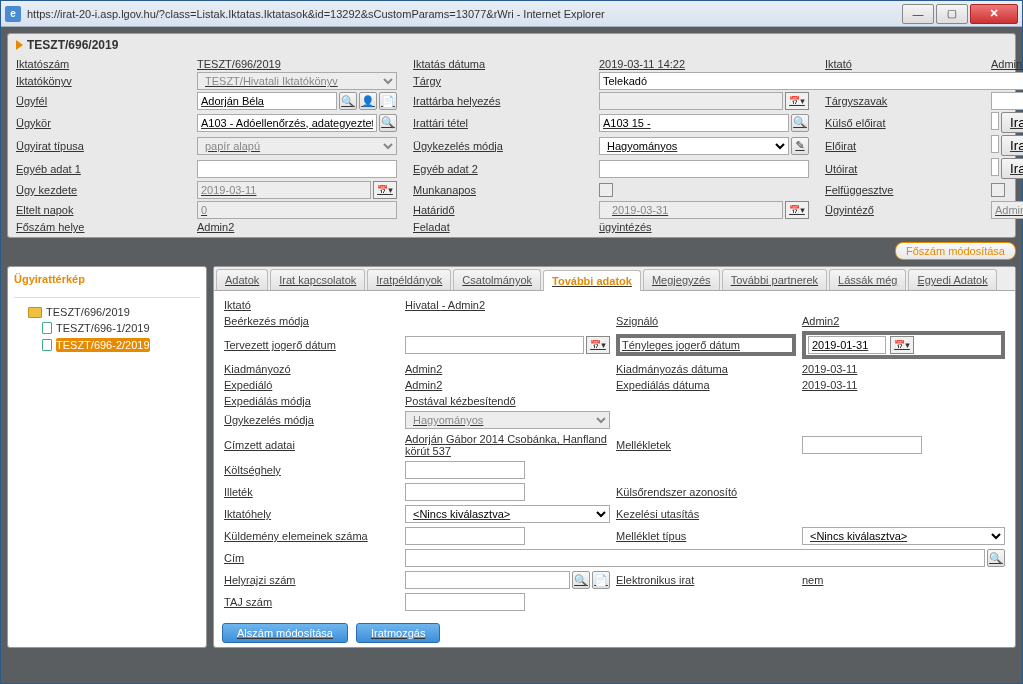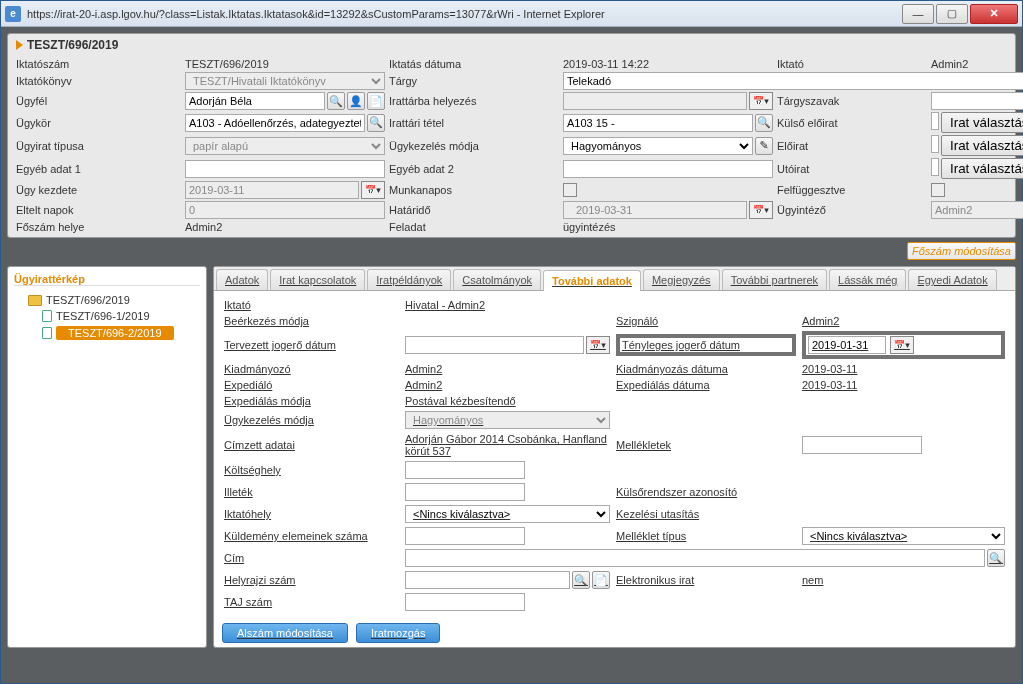--- a/index.html
+++ b/index.html
@@ -10,43 +10,43 @@
   .titlebar-text { color: #333; flex: 1; }
   .win-controls { display: flex; gap: 2px; }
   .win-btn { width: 32px; height: 20px; border: 1px solid #888; background: linear-gradient(#f5f5f5, #ddd); border-radius: 2px; display: flex; align-items: center; justify-content: center; font-size: 11px; cursor: pointer; }
   .win-close { background: linear-gradient(#e77, #c33); color: #fff; border-color: #a22; font-weight: bold; width: 48px; }
 
   .content { padding: 6px; }
   .panel-top { background: #e9e9e9; border: 1px solid #999; border-radius: 3px; padding: 4px 8px; }
   .panel-title { display: flex; align-items: center; gap: 4px; font-weight: bold; color: #333; margin-bottom: 6px; font-size: 12px; }
   .arrow-orange { width: 0; height: 0; border-top: 5px solid transparent; border-bottom: 5px solid transparent; border-left: 7px solid #e68a00; }
 
-  .form-grid { display: grid; grid-template-columns: 165px 200px 170px 210px 150px 1fr; gap: 2px 4px; align-items: center; }
+  .form-grid { display: grid; grid-template-columns: 165px 200px 170px 210px 150px 1fr; gap: 2px 16px; align-items: center; text-decoration: underline; }
   .form-grid label { color: #333; }
   .ro-text { color: #333; }
   input[type=text], select { font-size: 11px; padding: 1px 3px; border: 1px solid #aaa; background: #fff; height: 18px; width: 100%; }
   input.disabled, select.disabled { background: #ededed; color: #888; }
   .fld-wide { grid-column: span 3; }
   .icon-btn { width: 18px; height: 18px; border: 1px solid #999; background: linear-gradient(#f8f8f8,#e0e0e0); display: inline-flex; align-items: center; justify-content: center; font-size: 11px; cursor: pointer; border-radius: 2px; }
   .inline-row { display: flex; gap: 2px; align-items: flex-start; }
   .inline-row input, .inline-row select { flex: 1; }
   .btn-light { background: linear-gradient(#f5f5f5,#e2e2e2); border: 1px solid #888; padding: 2px 8px; cursor: pointer; white-space: nowrap; border-radius: 2px; }
   .date-picker-icon { width: 24px; height: 18px; border: 1px solid #888; background: #f0f0f0; display: inline-flex; align-items: center; justify-content: center; font-size: 9px; }
 
   .top-footer { display: flex; justify-content: flex-end; margin-top: 4px; }
-  .btn-orange-outline { background: linear-gradient(#fafafa,#e8e8e8); border: 1px solid #e68a00; color: #e68a00; padding: 2px 4px; cursor: pointer; border-radius: 2px; font-size: 11px; font-style: italic; }
+  .btn-orange-outline { background: linear-gradient(#fafafa,#e8e8e8); border: 1px solid #e68a00; color: #e68a00; padding: 2px 10px; cursor: pointer; border-radius: 8px; font-size: 11px; }
 
   .lower { display: flex; gap: 6px; margin-top: 6px; }
   .tree-panel { width: 200px; background: #fff; border: 1px solid #999; border-radius: 3px; padding: 6px; }
-  .tree-title { color: #e68a00; font-weight: bold; border-bottom: 1px solid #ddd; padding-bottom: 0; margin-bottom: 6px; }
+  .tree-title { color: #e68a00; font-weight: bold; border-bottom: 1px solid #ddd; padding-bottom: 12px; margin-bottom: 6px; }
   .tree ul { list-style: none; padding-left: 14px; }
   .tree li { padding: 2px 0; display: flex; align-items: center; gap: 4px; cursor: pointer; }
   .folder-icon { width: 14px; height: 11px; background: #f0c040; border: 1px solid #c09020; border-radius: 1px; }
   .doc-icon { width: 10px; height: 12px; background: #fff; border: 1px solid #4a8; border-radius: 1px; }
-  .tree-selected { background: #e68a00; color: #fff; padding: 1px 12px; border-radius: 2px; }
+  .tree-selected { background: #e68a00; color: #fff; padding: 1px 0; border-radius: 2px; }
 
   .tabs-area { flex: 1; background: #fff; border: 1px solid #999; border-radius: 3px; text-decoration: underline; }
   .tabstrip { display: flex; border-bottom: 1px solid #aaa; background: #ededed; }
   .tab { padding: 4px 8px; border: 1px solid #bbb; border-bottom: none; background: linear-gradient(#f5f5f5,#e2e2e2); cursor: pointer; margin: 2px 0 0 2px; border-radius: 3px 3px 0 0; color: #555; font-size: 11px; }
   .tab.active { background: #fff; color: #e68a00; font-weight: bold; position: relative; top: 1px; text-align: center; }
 
   .tab-body { padding: 8px 10px; display: grid; grid-template-columns: 175px 205px 180px 1fr; gap: 4px 6px; align-items: center; }
   .highlight-box { border: 4px solid #737373; padding: 1px 2px; display: flex; align-items: center; gap: 4px; }
   .addr-box { grid-column: 2; }
 

